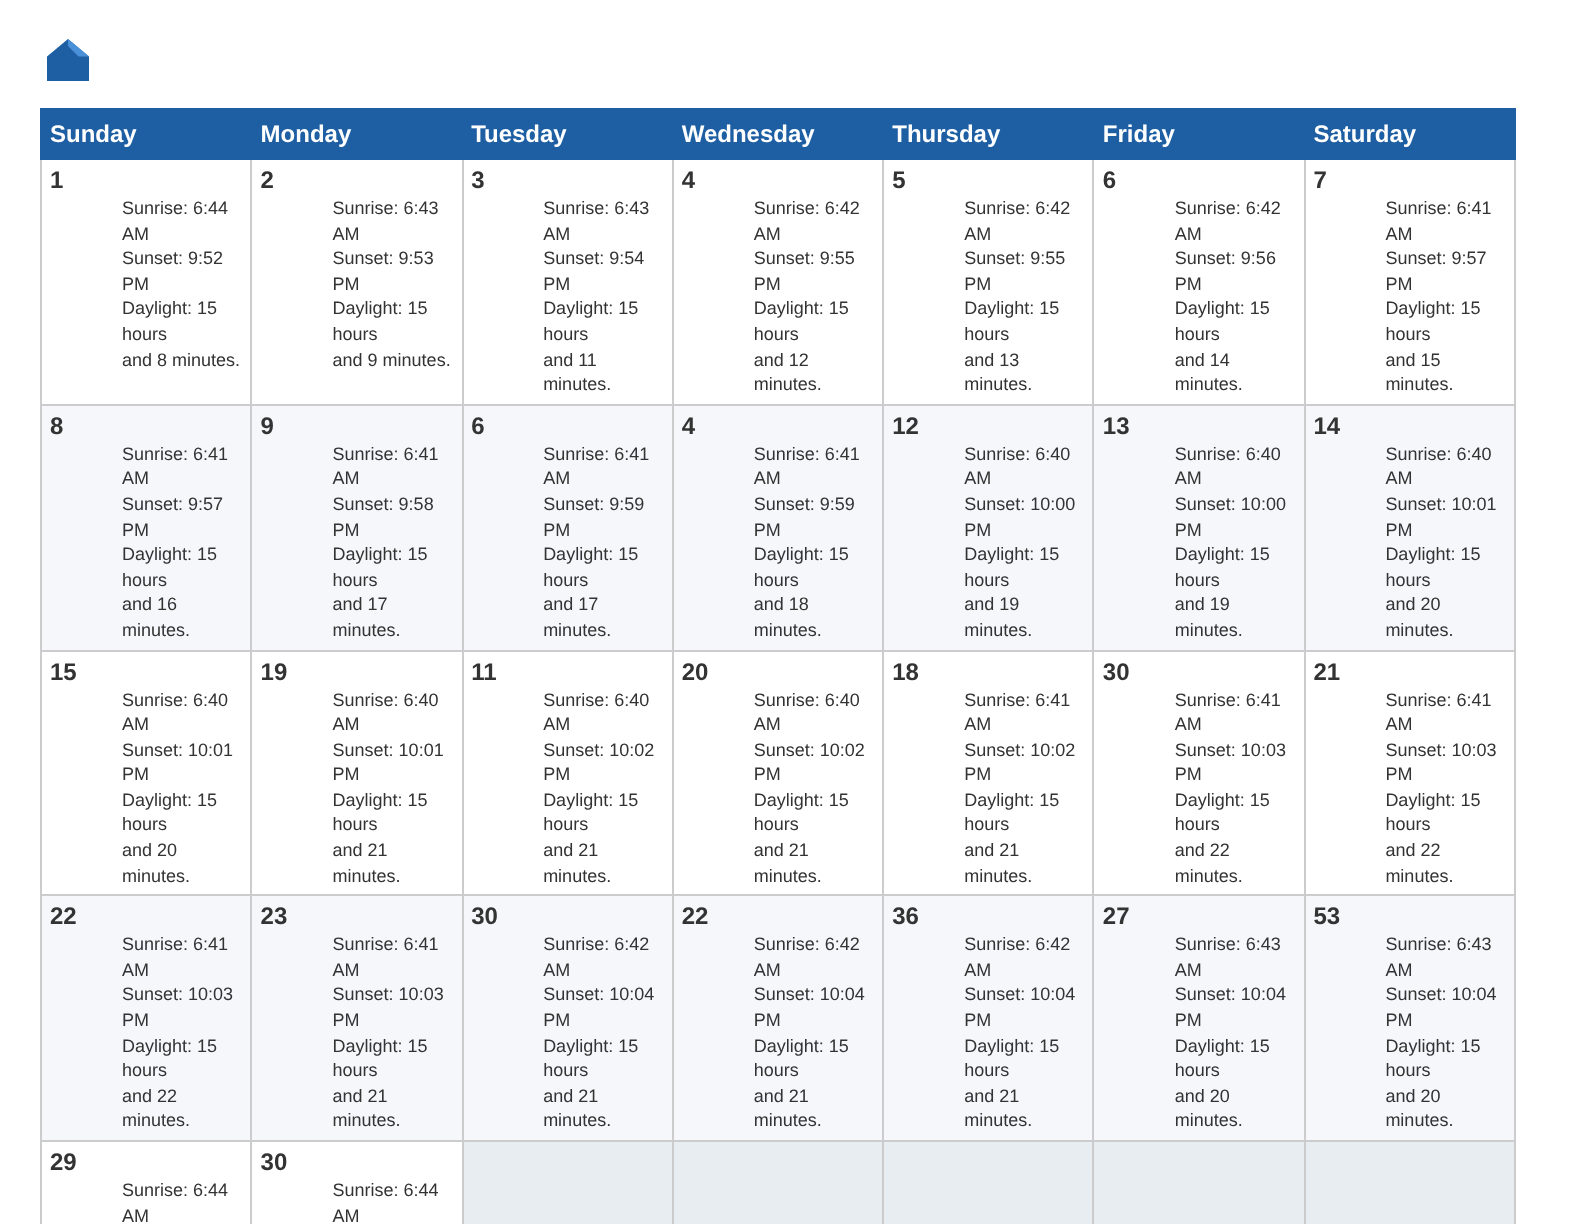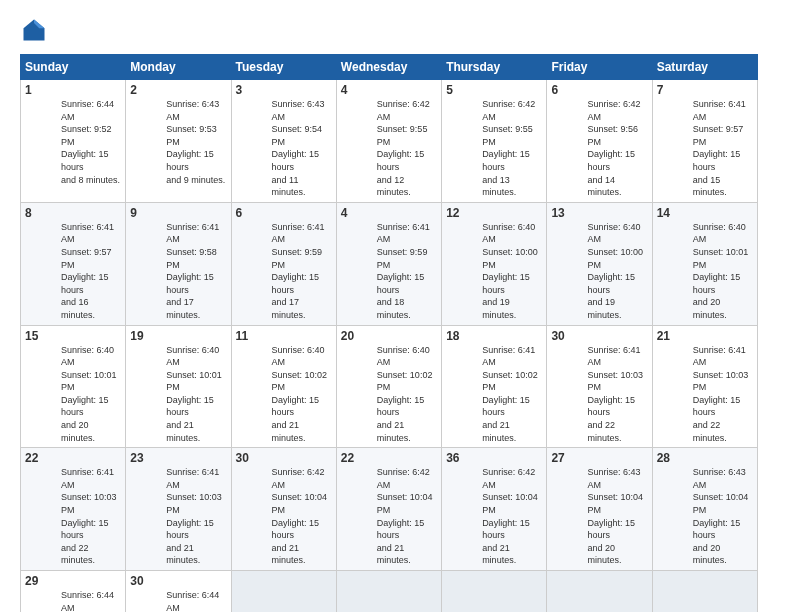--- a/index.html
+++ b/index.html
@@ -387,21 +387,21 @@
           <td>
         <span class="day-num">27</span>
         <div class="day-info">
           Sunrise: 6:43 AM<br>
           Sunset: 10:04 PM<br>
           Daylight: 15 hours<br>
           and 20 minutes.
         </div>
       </td>
           <td>
-        <span class="day-num">28</span>
+        <span class="day-num">53</span>
         <div class="day-info">
           Sunrise: 6:43 AM<br>
           Sunset: 10:04 PM<br>
           Daylight: 15 hours<br>
           and 20 minutes.
         </div>
       </td>
         </tr>
         <tr class="last-row">
           <td>

